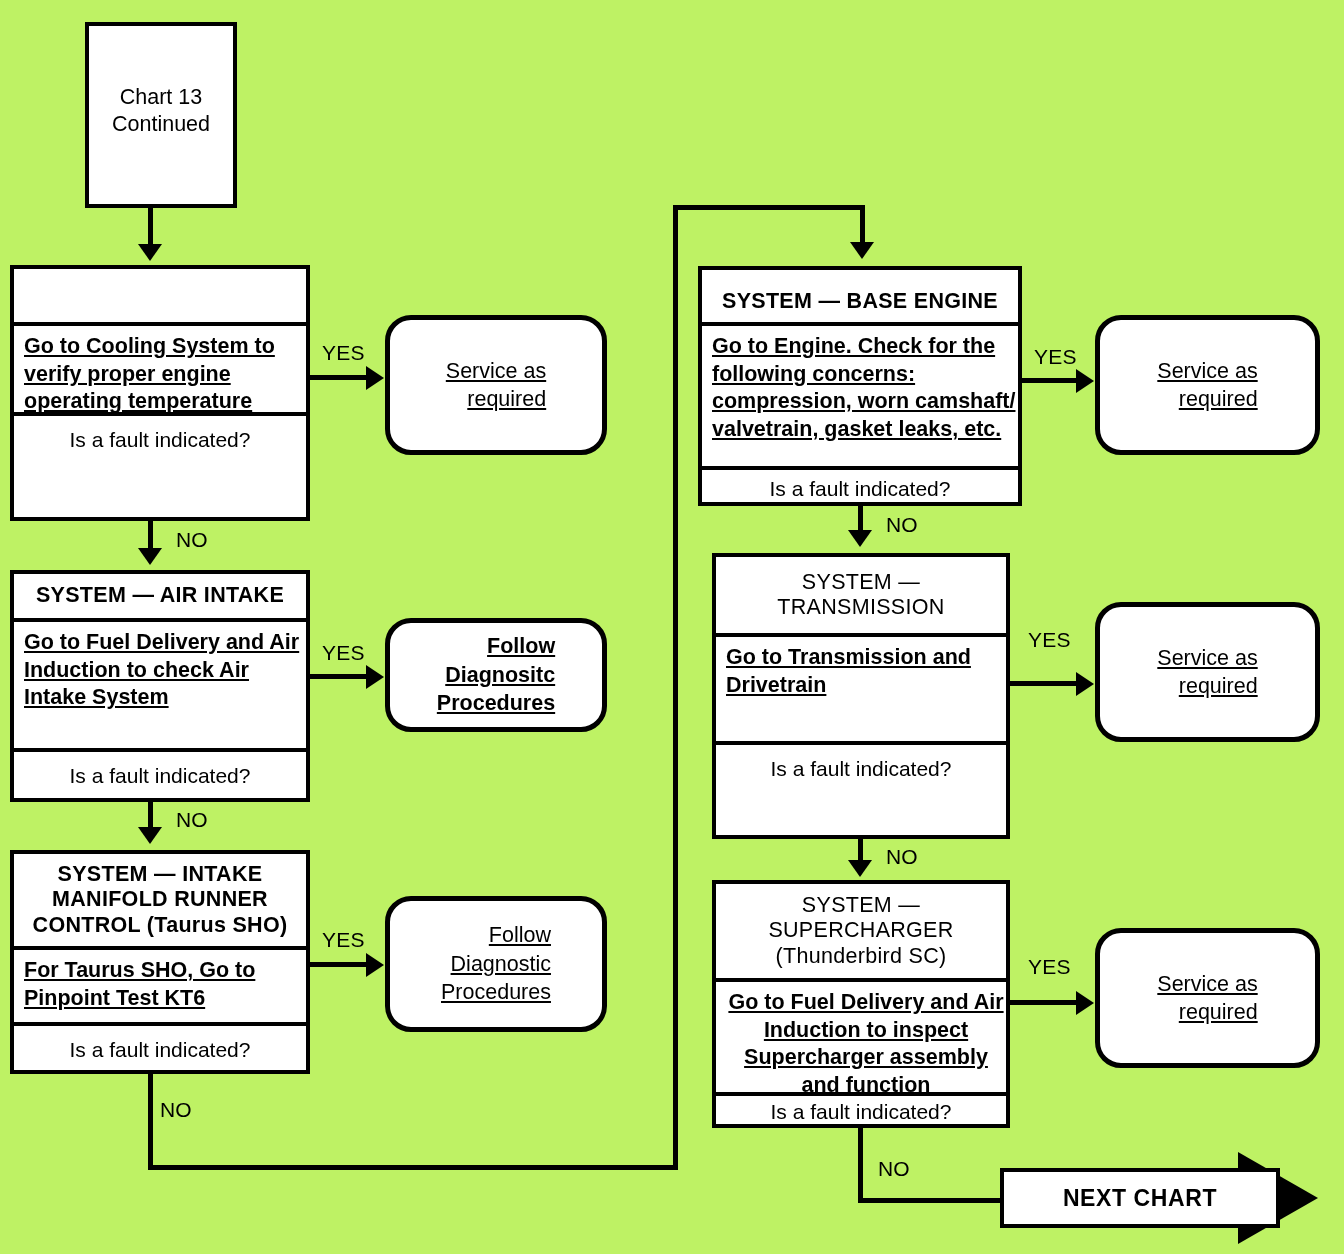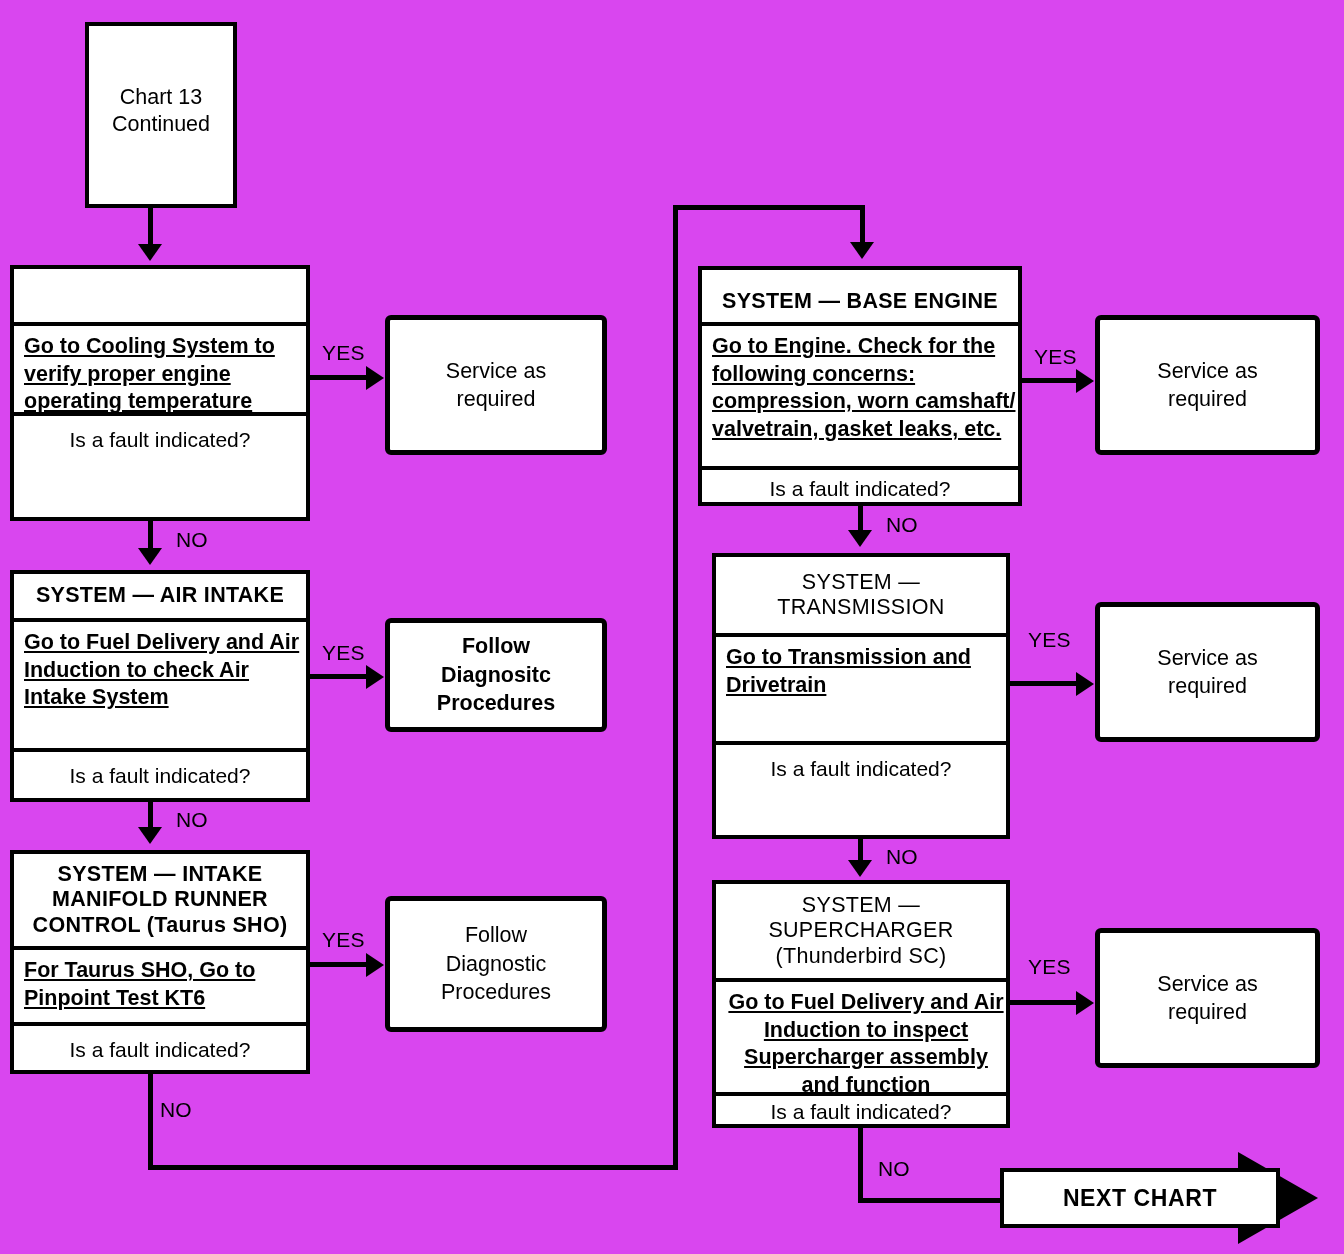--- a/index.html
+++ b/index.html
@@ -4,43 +4,44 @@
 <style>
   html, body {
     margin: 0;
     padding: 0;
     background: #ffffff;
   }
   #canvas {
     position: relative;
     width: 1344px;
     height: 1254px;
-    background: #d946ef;
+    background: #bef264;
     font-family: "Liberation Sans", sans-serif;
     color: #000000;
     overflow: hidden;
   }
 
   
   .box {
     position: absolute;
     border: 4px solid #000;
     box-sizing: border-box;
     background: #fff;
   }
   .rounded {
     position: absolute;
     border: 5px solid #000;
-    border-radius: 6px;
+    border-radius: 26px;
     box-sizing: border-box;
     background: #fff;
     display: flex;
     align-items: center;
     justify-content: center;
-    text-align: center;
+    text-align: right;
+    text-decoration: underline;
   }
   .seg {
     position: absolute;
     left: 0;
     right: 0;
     box-sizing: border-box;
     display: flex;
   }
   .seg.center {
     align-items: center;

